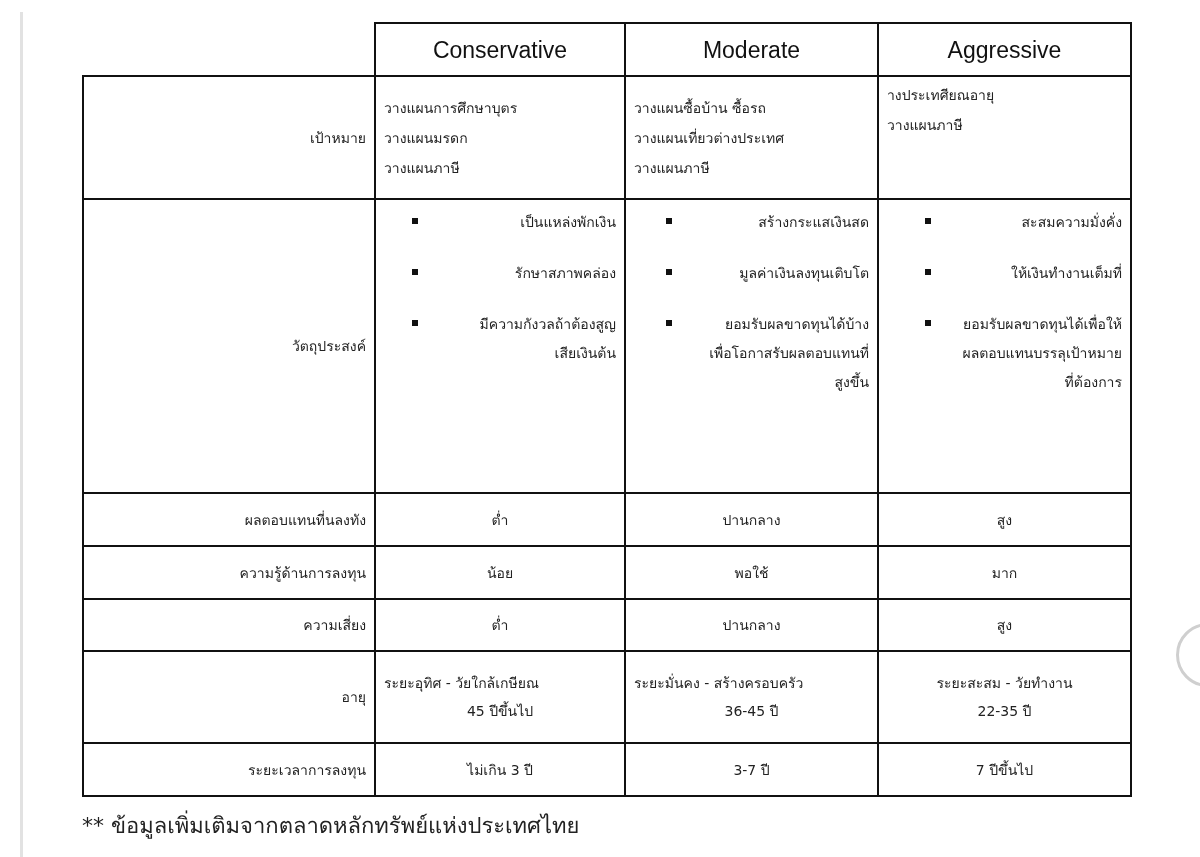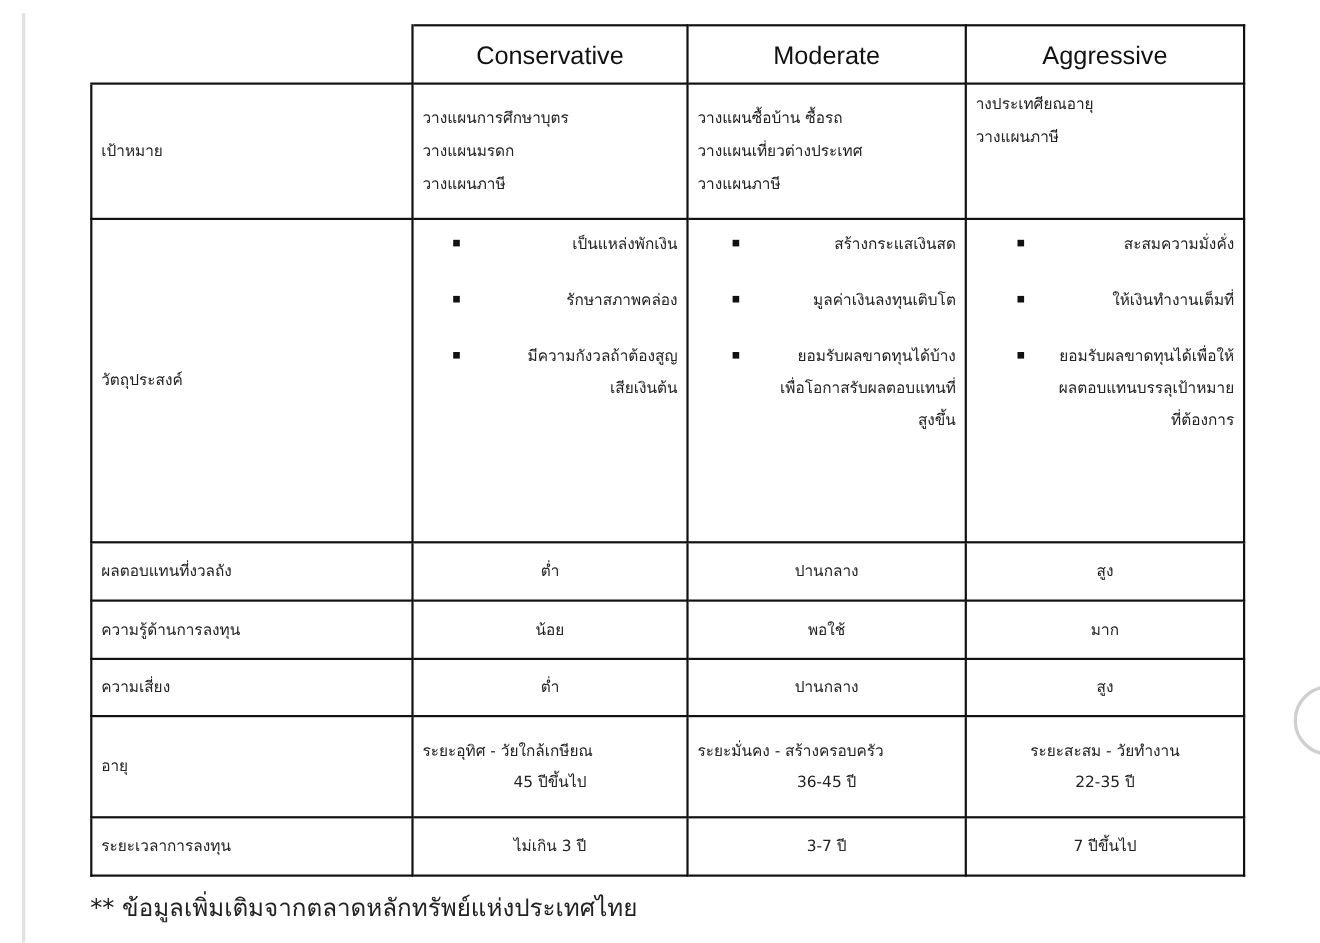--- a/index.html
+++ b/index.html
@@ -54,21 +54,21 @@
       border-bottom: 2px solid #111;
       border-right: 2px solid #111;
     }
     table.profile th.col-head {
       font-family: "Liberation Sans", sans-serif;
       font-size: 23px;
       height: 51px;
       text-align: center;
       color: #111;
     }
-    td.row-label { text-align: left; padding-left: 7px; }
+    td.row-label { text-align: right; padding-left: 7px; }
     td.center { text-align: center; }
     td.left { text-align: left; }
     .goal-line { display: block; line-height: 30px; }
     ul.obj {
       list-style: none;
       margin: 0;
       padding: 0 0 0 40px;
     }
     ul.obj li {
       position: relative;
@@ -156,21 +156,21 @@
       <td class="cell-obj">
         <ul class="obj" style="padding-left:50px">
           <li><span class="bullet"></span><span class="txt">สะสมความมั่งคั่ง</span></li>
           <li><span class="bullet"></span><span class="txt">ให้เงินทำงานเต็มที่</span></li>
           <li><span class="bullet"></span><span class="txt" style="width:160px">ยอมรับผลขาดทุนได้เพื่อให้ผลตอบแทนบรรลุเป้าหมายที่ต้องการ</span></li>
         </ul>
       </td>
     </tr>
 
     <tr style="height:53px">
-      <td class="row-label">ผลตอบแทนที่งวลถัง</td>
+      <td class="row-label">ผลตอบแทนที่นลงทัง</td>
       <td class="center">ต่ำ</td>
       <td class="center">ปานกลาง</td>
       <td class="center">สูง</td>
     </tr>
 
     <tr style="height:53px">
       <td class="row-label">ความรู้ด้านการลงทุน</td>
       <td class="center">น้อย</td>
       <td class="center">พอใช้</td>
       <td class="center">มาก</td>

